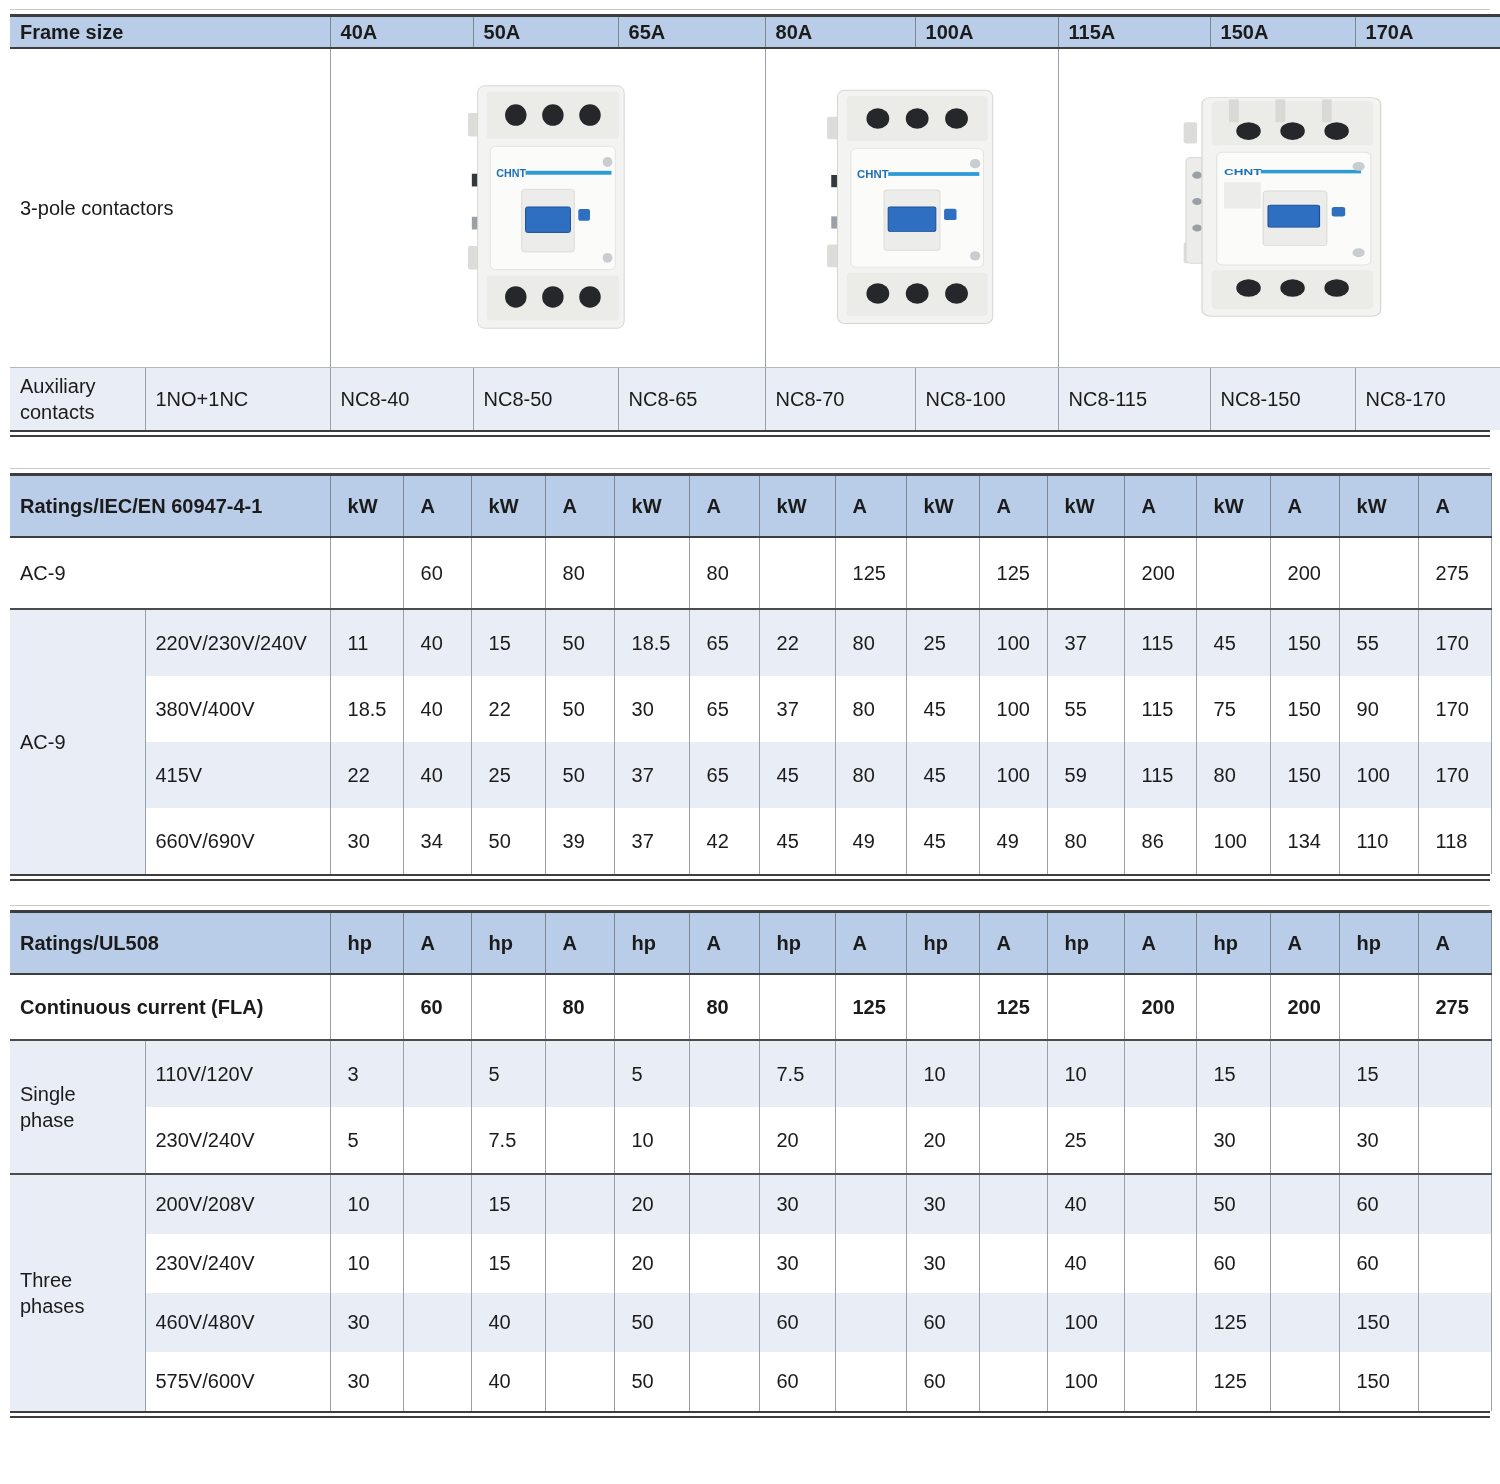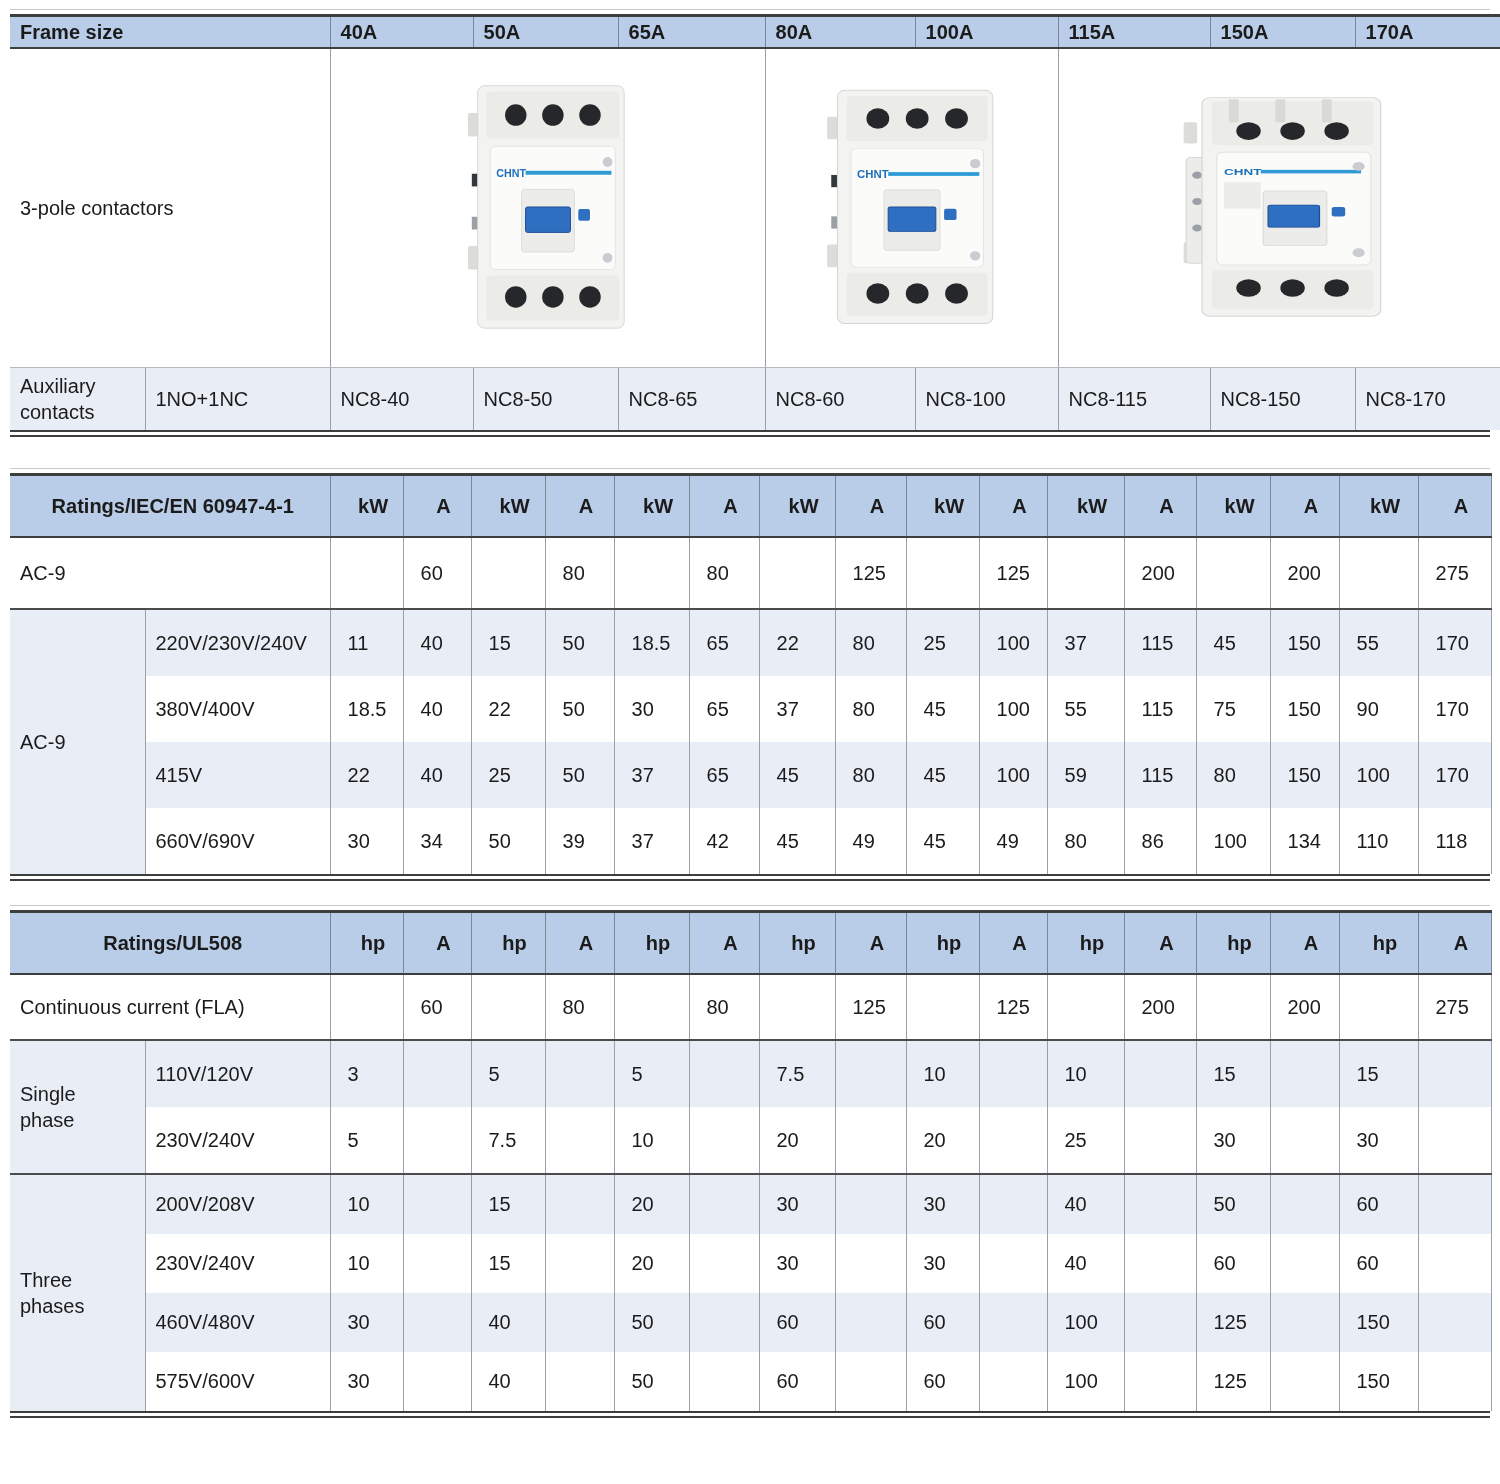--- a/index.html
+++ b/index.html
@@ -18,24 +18,24 @@
   td,th { border-right:1px solid #99a0a9; vertical-align:middle; text-align:left;
           padding:0 4px 0 10px; overflow:hidden; white-space:nowrap; }
   .u,.val { padding-left:17px; }
 
   tr.hdr > * { background:#b9cde8; font-weight:bold;
                border-top:3px solid #3e3e3e; border-bottom:2px solid #3e3e3e;
                border-right:1px solid #7c8793; }
   tr.rh30 > * { height:30px; }
   tr.rh318 > * { height:318px; }
   tr.rh62 > * { height:62px; }
-  tr.rh60 > * { height:60px;text-align:center; }
+  tr.rh60 > * { height:60px; }
   tr.rh70 > * { height:70px; }
   tr.rh66 > * { height:66px; }
-  tr.rh64 > * { height:64px; }
+  tr.rh64 > * { height:64px;font-weight:bold; }
   tr.rh59 > * { height:59px; }
 
   tr.auxrow td { background:#e9eef6; line-height:1.3; white-space:normal; }
   tr.imgrow td { border-bottom:1px solid #b3b8bf; }
   .imgcell { text-align:center; padding:0; }
 
   tr.stripe td { background:#e9eef6; }
   td.group { background:#ffffff; white-space:normal; line-height:1.3; padding-right:42px; }
   tr.bsep > td { border-bottom:2px solid #4c4c4c; }
   td.gsep { border-bottom:2px solid #4c4c4c; }
@@ -160,21 +160,21 @@
                 <circle cx="146" cy="188" r="5" fill="#c9ccd0"></circle>
         </svg>
       </td>
     </tr>
     <tr class="auxrow rh62">
       <td>Auxiliary contacts</td>
       <td>1NO+1NC</td>
       <td>NC8-40</td>
       <td>NC8-50</td>
       <td>NC8-65</td>
-      <td>NC8-60</td>
+      <td>NC8-70</td>
       <td>NC8-100</td>
       <td>NC8-115</td>
       <td>NC8-150</td>
       <td>NC8-170</td>
     </tr>
   </tbody>
       </table>
   </div>
   <div class="dbl"></div>
 

